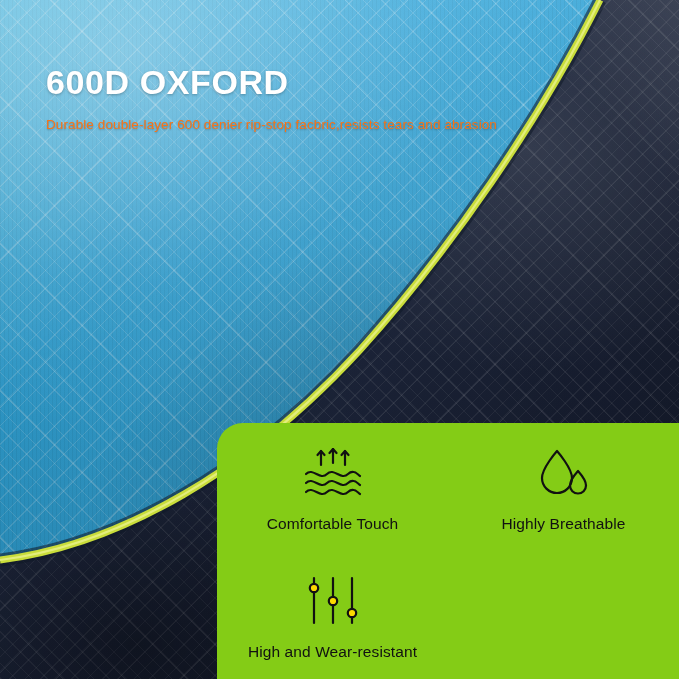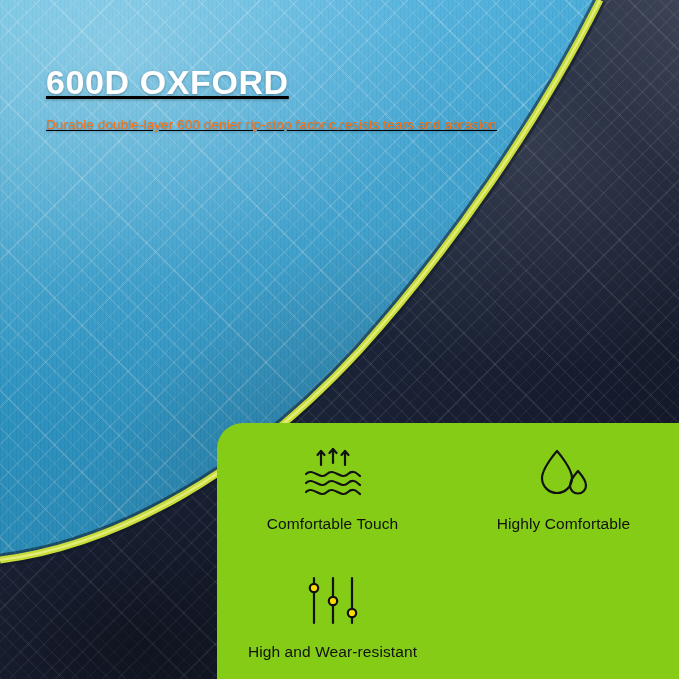--- a/index.html
+++ b/index.html
@@ -106,21 +106,20 @@
     pointer-events: none;
   }
   .piping svg { display: block; }
 
   
   .headline {
     position: absolute;
     left: 46px;
     top: 64px;
     width: 580px;
-    text-decoration: underline;
   }
   .headline-title {
     color: #ffffff;
     font-size: 34px;
     font-weight: bold;
     letter-spacing: 0.6px;
     line-height: 1.1;
     text-shadow: 0 1px 3px rgba(0,0,0,0.28);
   }
   .headline-sub {
@@ -226,21 +225,21 @@
 
       <div class="feature">
         <div class="feature-icon">
           <svg width="54" height="52" viewBox="0 0 54 52" aria-hidden="true">
             <g stroke="#111111" stroke-width="2.2" fill="none" stroke-linecap="round" stroke-linejoin="round">
               <path d="M20 4 C 20 4, 5 21, 5 31 a 15 15 0 0 0 30 0 C 35 21, 20 4, 20 4 Z"></path>
               <path d="M41 24 C 41 24, 33 33, 33 38.5 a 8 8 0 0 0 16 0 C 49 33, 41 24, 41 24 Z"></path>
             </g>
           </svg>
         </div>
-        <div class="feature-label">Highly Comfortable</div>
+        <div class="feature-label">Highly Breathable</div>
       </div>
 
 
       <div class="feature">
         <div class="feature-icon">
           <svg width="58" height="52" viewBox="0 0 58 52" aria-hidden="true">
             <g stroke="#111111" stroke-width="2.2" fill="none" stroke-linecap="round">
               <line x1="10" y1="3" x2="10" y2="48"></line>
               <line x1="29" y1="3" x2="29" y2="48"></line>
               <line x1="48" y1="3" x2="48" y2="48"></line>

